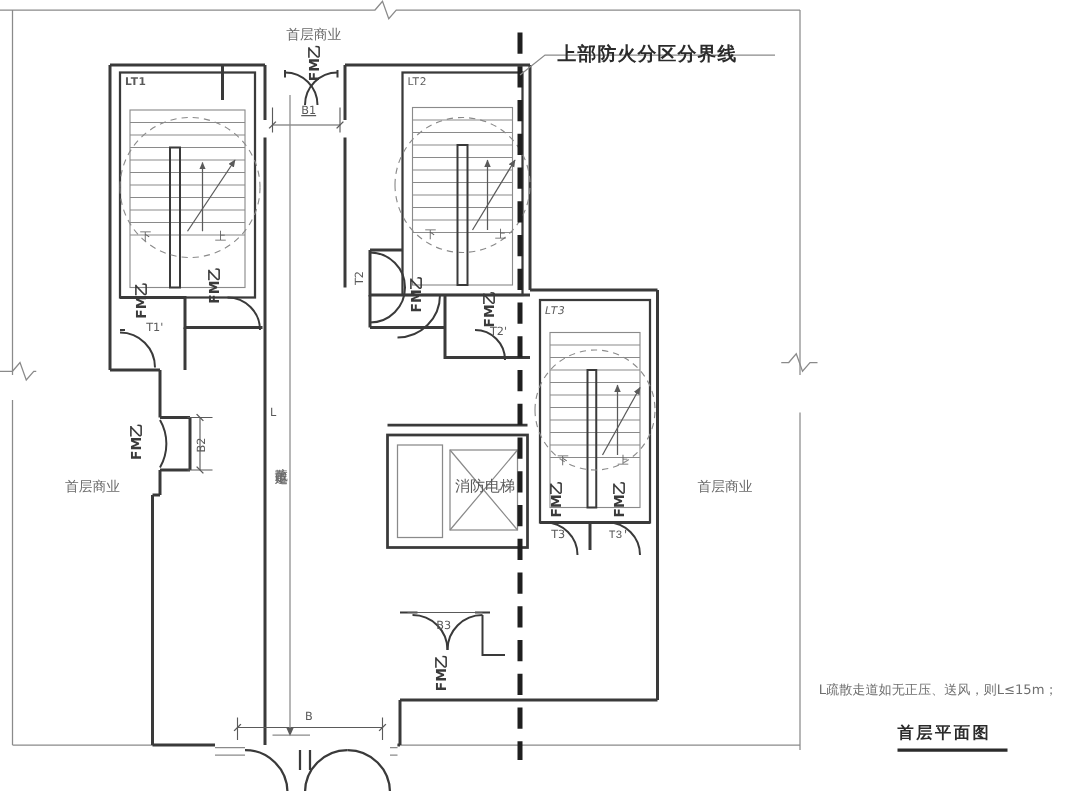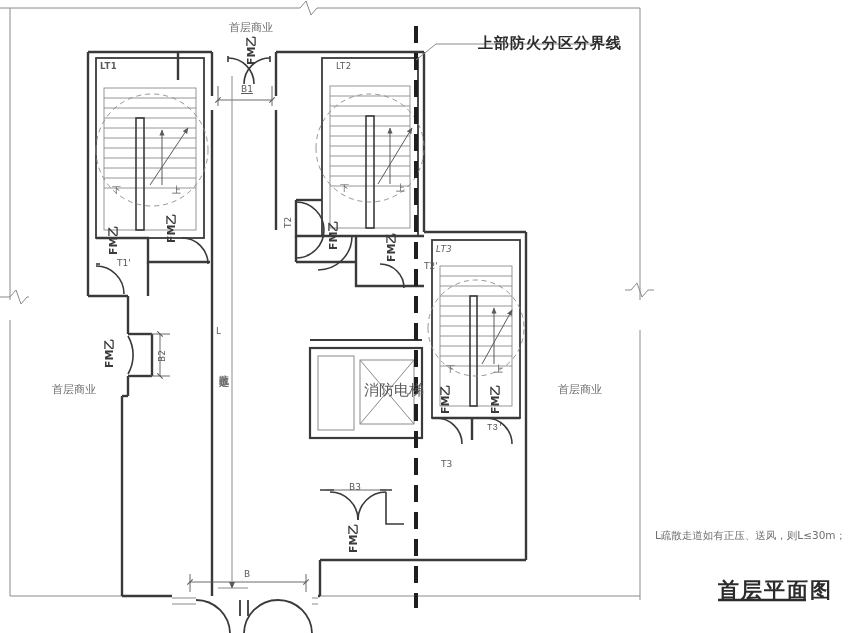--- a/index.html
+++ b/index.html
@@ -3,22 +3,22 @@
 <meta charset="utf-8">
 <style>
   html,body{margin:0;padding:0;background:#ffffff;}
   body{width:865px;height:633px;position:relative;overflow:hidden;
        font-family:"DejaVu Sans","Liberation Sans",sans-serif;}
 
   #stage{position:absolute;left:0;top:0;width:865px;height:633px;}
   svg#plan{position:absolute;left:0;top:0;width:865px;height:633px;}
 
   .lbl{position:absolute;color:#555;white-space:nowrap;line-height:1;}
-  .t-title{font-size:21px;font-weight:bold;color:#2b2b2b;letter-spacing:2px;}
-  .t-head{font-size:15px;font-weight:bold;color:#2b2b2b;letter-spacing:1px;margin-left:32px;}
+  .t-title{font-size:13px;font-weight:bold;color:#2b2b2b;letter-spacing:2px;}
+  .t-head{font-size:15px;font-weight:bold;color:#2b2b2b;letter-spacing:1px;}
   .t-room{font-size:11px;color:#6a6a6a;text-align:right;}
   .t-fm{font-size:11px;font-weight:bold;color:#3a3a3a;}
   .t-code{font-size:9px;color:#5a5a5a;}
   .t-dim{font-size:9px;color:#5a5a5a;}
   .t-note{font-size:10.5px;color:#6f6f6f;line-height:1.55;}
   .t-arrow{font-size:9px;color:#5a5a5a;}
   .t-lt{font-size:8.5px;color:#5a5a5a;letter-spacing:.5px;}
   .rot90{transform:rotate(-90deg);transform-origin:left top;}
   .vert{writing-mode:vertical-rl;text-orientation:upright;letter-spacing:1px;}
 </style>
@@ -247,55 +247,55 @@
   </g>
 
   <g stroke="#2b2b2b" stroke-width="2.6" fill="none">
     <path d="M718 600 H806"></path>
   </g>
 </svg>
 
 <div class="lbl t-head" style="left:446px;top:36px;">上部防火分区分界线</div>
 
 <div class="lbl t-lt" style="left:100px;top:62px;font-weight:bold;">LT1</div>
-<div class="lbl t-lt" style="left:336px;top:62px;">LT2</div>
+<div class="lbl t-lt" style="left:326px;top:62px;">LT2</div>
 <div class="lbl t-lt" style="left:436px;top:245px;font-style:italic;">LT3</div>
 
 <div class="lbl t-arrow" style="left:112px;top:186px;">下</div>
 <div class="lbl t-arrow" style="left:172px;top:186px;">上</div>
 <div class="lbl t-arrow" style="left:340px;top:184px;">下</div>
 <div class="lbl t-arrow" style="left:396px;top:184px;">上</div>
 <div class="lbl t-arrow" style="left:446px;top:365px;">下</div>
 <div class="lbl t-arrow" style="left:494px;top:365px;">上</div>
 
 <div class="lbl t-room" style="left:229px;top:22px;">首层商业</div>
 <div class="lbl t-room" style="left:52px;top:384px;">首层商业</div>
 <div class="lbl t-room" style="left:558px;top:384px;">首层商业</div>
 <div class="lbl t-room vert" style="left:219px;top:366px;font-size:10.5px;">疏散走道</div>
-<div class="lbl t-code" style="left:364px;top:383px;font-size:15px;">消防电梯</div>
+<div class="lbl t-code" style="left:364px;top:383px;font-size:12px;">消防电梯</div>
 
 <div class="lbl t-fm rot90" style="left:108px;top:255px;">FM乙</div>
 <div class="lbl t-fm rot90" style="left:166px;top:243px;">FM乙</div>
 <div class="lbl t-fm rot90" style="left:246px;top:65px;">FM乙</div>
 <div class="lbl t-fm rot90" style="left:328px;top:250px;">FM乙</div>
 <div class="lbl t-fm rot90" style="left:386px;top:262px;">FM乙</div>
 <div class="lbl t-fm rot90" style="left:440px;top:414px;">FM乙</div>
 <div class="lbl t-fm rot90" style="left:490px;top:414px;">FM乙</div>
 <div class="lbl t-fm rot90" style="left:348px;top:553px;">FM乙</div>
 <div class="lbl t-fm rot90" style="left:104px;top:368px;">FM乙</div>
 
 <div class="lbl t-code" style="left:117px;top:259px;">T1'</div>
 <div class="lbl t-code rot90" style="left:284px;top:228px;">T2</div>
-<div class="lbl t-code" style="left:392px;top:262px;margin-left:32px;">T2'</div>
-<div class="lbl t-code" style="left:441px;top:424px;margin-top:36px;">T3</div>
+<div class="lbl t-code" style="left:392px;top:262px;">T2'</div>
+<div class="lbl t-code" style="left:441px;top:424px;">T3</div>
 <div class="lbl t-code" style="left:487px;top:424px;font-family:Liberation Mono, monospace;">T3'</div>
 
 <div class="lbl t-dim" style="left:241px;top:85px;text-decoration:underline;">B1</div>
 <div class="lbl t-dim rot90" style="left:158px;top:362px;">B2</div>
-<div class="lbl t-dim" style="left:349px;top:483px;">B3</div>
+<div class="lbl t-dim" style="left:349px;top:497px;">B3</div>
 <div class="lbl t-dim" style="left:244px;top:570px;">B</div>
 <div class="lbl t-dim" style="left:216px;top:327px;">L</div>
 
-<div class="lbl t-note" style="left:655px;top:527px;">L疏散走道如有正压、送风，则L≤30m；</div>
+<div class="lbl t-note" style="left:655px;top:544px;">L疏散走道如无正压、送风，则L≤15m；</div>
 
 <div class="lbl t-title" style="left:718px;top:580px;">首层平面图</div>
 
 </div>
 
 </body></html>

